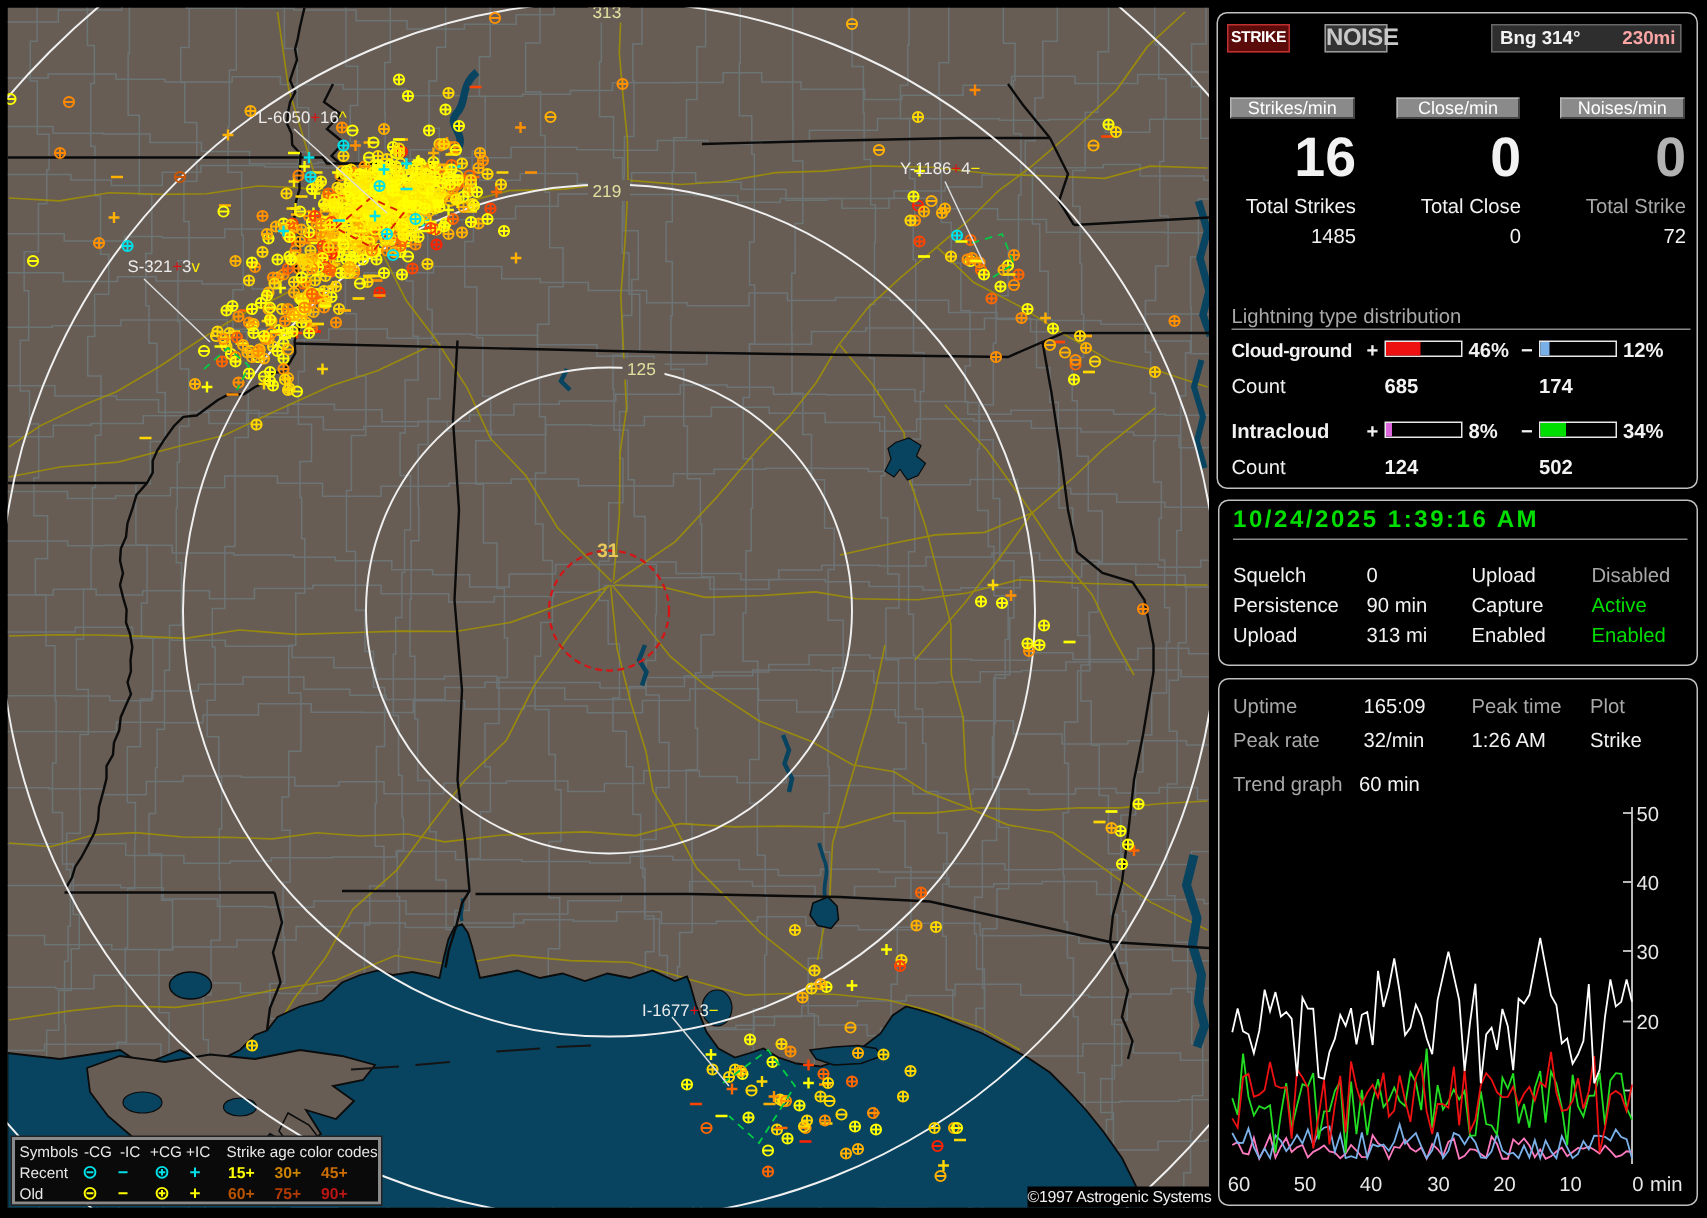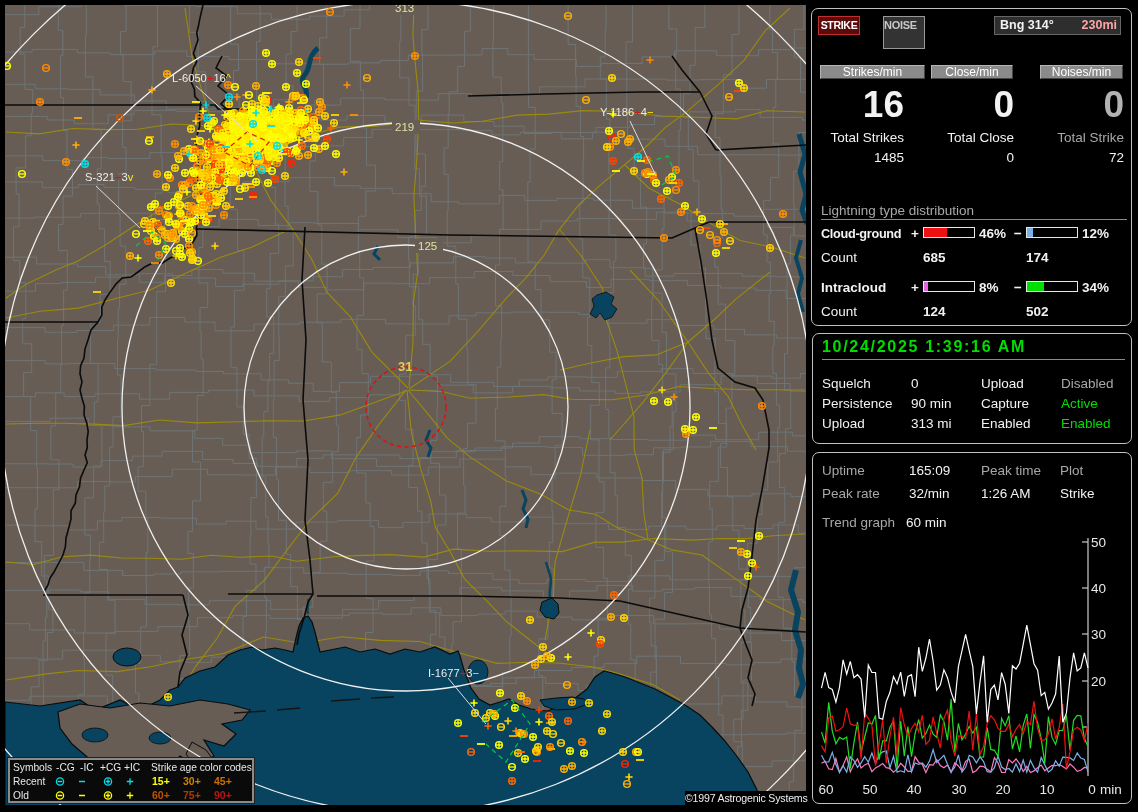--- a/index.html
+++ b/index.html
@@ -1259,23 +1259,23 @@
       <path d="M196,86 L258,142 M96,186 L140,228 M448,678 L486,724 M630,121 L656,176"></path>
     </g>
 <text x="172" y="82" font-size="11.2" fill="#ececec" font-family="Liberation Sans, sans-serif">L-6050<tspan fill="#dd1111">+</tspan>16<tspan fill="#ffee00">^</tspan></text>
 <text x="85" y="181" font-size="11.2" fill="#ececec" font-family="Liberation Sans, sans-serif">S-321<tspan fill="#dd1111">+</tspan>3<tspan fill="#ffee00">v</tspan></text>
 <text x="600" y="116" font-size="11.2" fill="#ececec" font-family="Liberation Sans, sans-serif">Y-1186<tspan fill="#dd1111">+</tspan>4<tspan fill="#ffee00">−</tspan></text>
 <text x="428" y="677" font-size="11.2" fill="#ececec" font-family="Liberation Sans, sans-serif">I-1677<tspan fill="#dd1111">+</tspan>3<tspan fill="#ffee00">−</tspan></text>
 </svg>
 
 <div class="p" style="left:811px;top:8px;width:321px;height:318px"></div>
 <div class="t" style="left:818px;top:16px;width:42px;height:19px;background:#5c0b0b;border:1px solid #c03030;color:#fff;font-size:10.5px;font-weight:bold;text-align:center;line-height:17px;letter-spacing:-0.3px">STRIKE</div>
-<div class="t" style="left:883px;top:16px;width:42px;height:33px;background:#333;border:1px solid #999;color:#c8c8c8;font-size:11px;font-weight:bold;line-height:17px;letter-spacing:-0.3px">NOISE</div>
+<div class="t" style="left:883px;top:16px;width:42px;height:19px;background:#333;border:1px solid #999;color:#c8c8c8;font-size:16px;font-weight:bold;line-height:17px;letter-spacing:-0.3px">NOISE</div>
 <div class="t" style="left:994px;top:16px;width:127px;height:19px;background:#2e2e2e;border:1px solid #666;font-size:12.5px;font-weight:bold;line-height:17px"><span class="w" style="padding-left:5px">Bng 314°</span><span style="float:right;padding-right:3px;color:#fca5a5">230mi</span></div>
-<div class="lbl" style="left:820px;top:65px;width:105px">Strikes/min</div>
+<div class="lbl" style="left:820px;top:65px;width:83px">Strikes/min</div>
 <div class="lbl" style="left:931px;top:65px;width:82px">Close/min</div>
 <div class="lbl" style="left:1040px;top:65px;width:83px">Noises/min</div>
 <div class="t w" style="left:819px;top:84px;width:85px;text-align:right;font-size:37px;font-weight:bold">16</div>
 <div class="t w" style="left:930px;top:84px;width:84px;text-align:right;font-size:37px;font-weight:bold">0</div>
 <div class="t" style="left:1040px;top:84px;width:84px;text-align:right;font-size:37px;font-weight:bold;color:#b2b2b2">0</div>
 <div class="t w r13" style="left:819px;top:130px;width:85px;text-align:right">Total Strikes</div>
 <div class="t w r13" style="left:930px;top:130px;width:84px;text-align:right">Total Close</div>
 <div class="t gy r13" style="left:1040px;top:130px;width:84px;text-align:right">Total Strike</div>
 <div class="t w r13" style="left:819px;top:150px;width:85px;text-align:right">1485</div>
 <div class="t w r13" style="left:930px;top:150px;width:84px;text-align:right">0</div>

